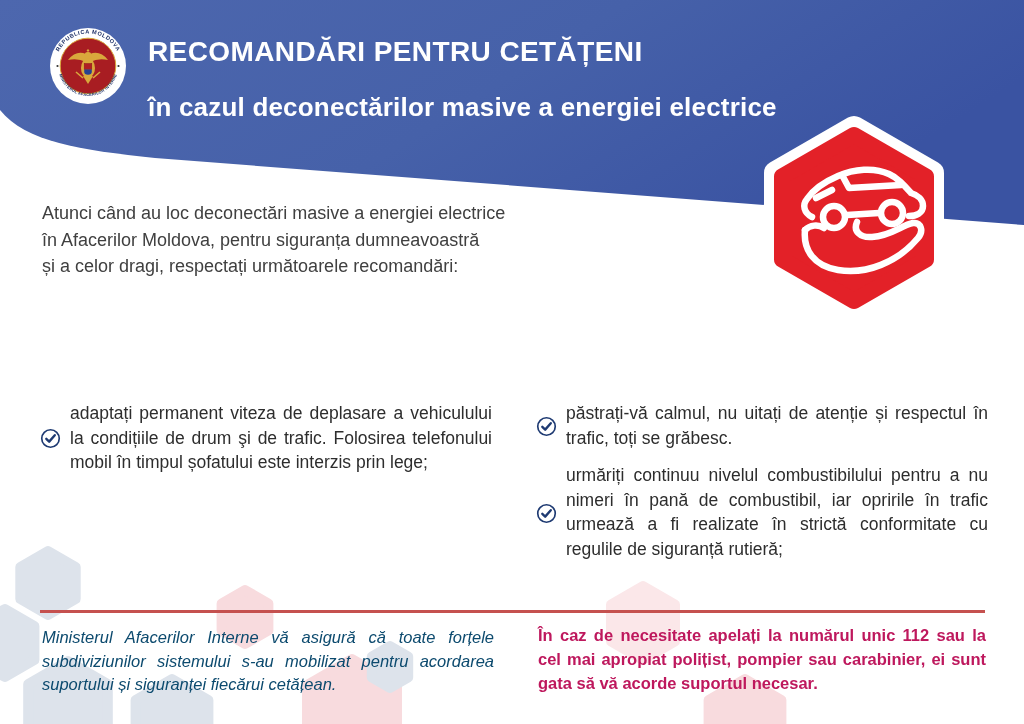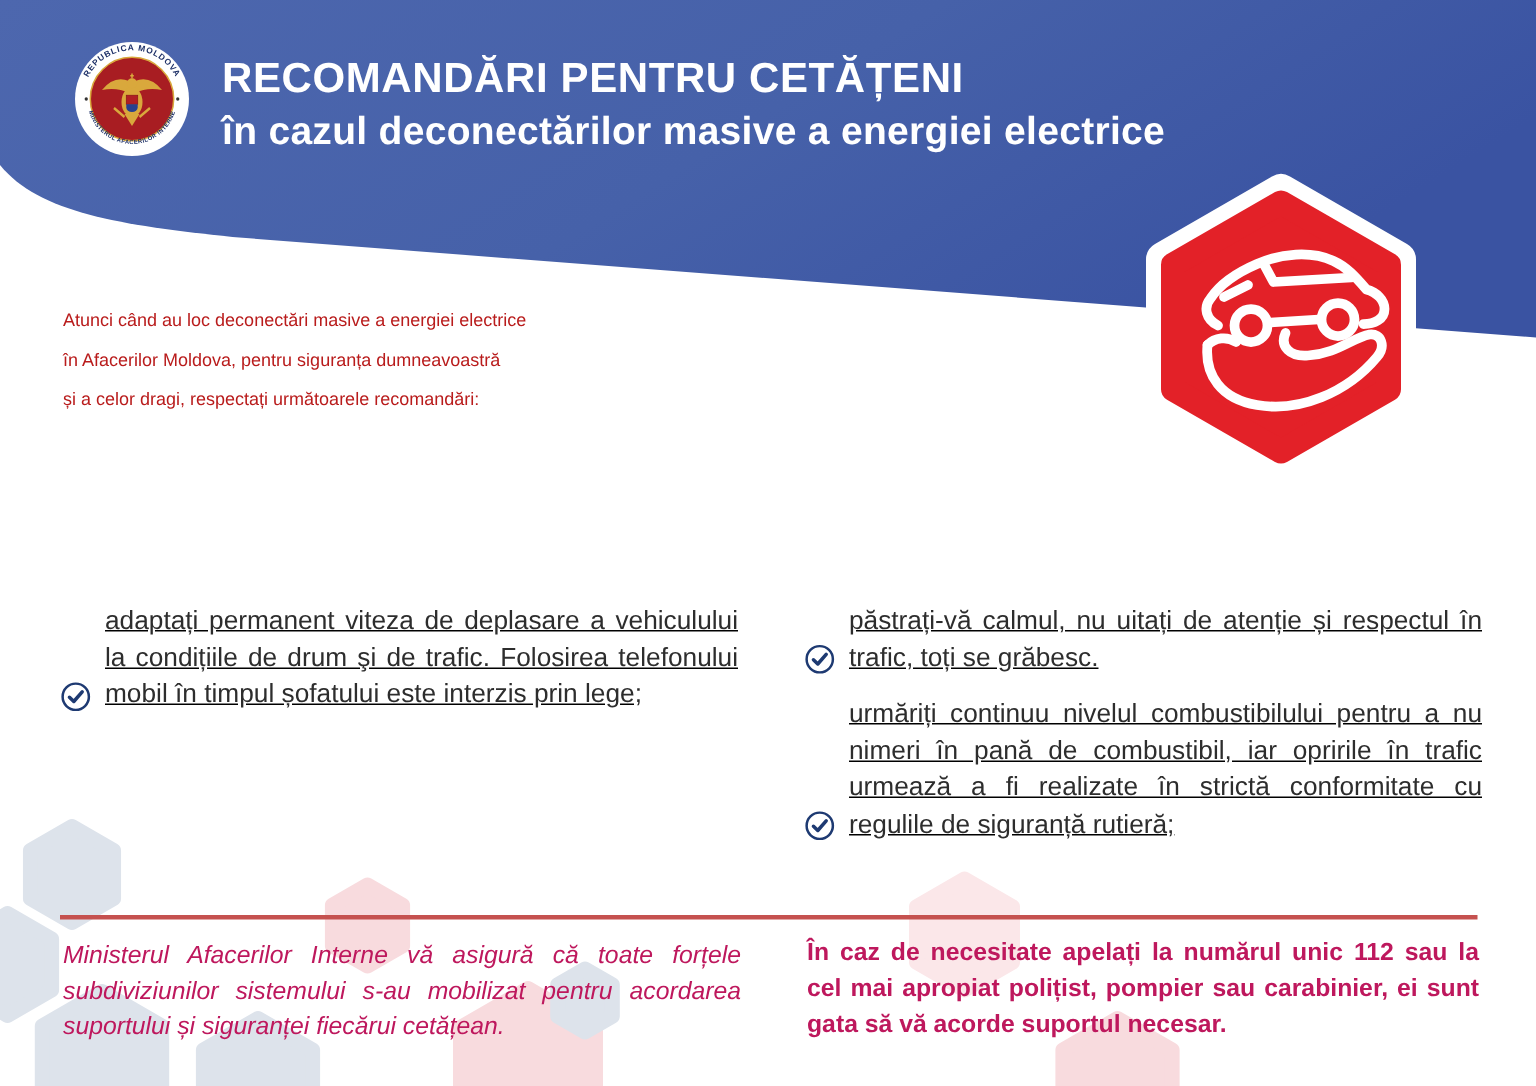--- a/index.html
+++ b/index.html
@@ -24,59 +24,59 @@
   .header-titles {
     position: absolute; left: 148px; top: 34px; z-index: 3;
     color: #ffffff;
   }
   .header-title {
     font-size: 28px; font-weight: 800; letter-spacing: 0.4px;
     line-height: 36px; white-space: nowrap;
   }
   .header-subtitle {
     font-size: 26px; font-weight: 700; letter-spacing: 0.2px;
-    line-height: 34px; margin-top: 0; white-space: nowrap;
+    line-height: 34px; margin-top: 20px; white-space: nowrap;
   }
 
   .emblem { position: absolute; left: 50px; top: 28px; z-index: 3; }
 
   .badge { position: absolute; left: 752px; top: 114px; z-index: 3; }
 
   
   .intro {
     position: absolute; left: 42px; top: 200px; width: 600px; z-index: 2;
-    color: #b91c1c; font-size: 12px; font-weight: 500; line-height: 26.5px;
+    color: #404040; font-size: 18px; font-weight: 500; line-height: 26.5px;
   }
 
   
   .section-heading {
     position: absolute; left: 40px; top: 301px; width: 560px; z-index: 2;
     color: #27418f; font-size: 35px; font-weight: 800; line-height: 41px;
     letter-spacing: 0.2px;
   }
 
   
   .col { position: absolute; top: 401px; z-index: 2; display: flex; flex-direction: column; gap: 13px; }
   .col-left  { left: 40px;  width: 452px; }
   .col-right { left: 536px; width: 452px; }
-  .bullet { display: flex; align-items: flex-end; gap: 9px; text-decoration: underline; }
+  .bullet { display: flex; align-items: center; gap: 9px; }
   .bullet .check { flex: 0 0 auto; margin-top: 2px; }
   .bullet-text {
     color: #2d2d2d; font-size: 17.5px; line-height: 24.5px;
     text-align: justify;
   }
 
   
   .divider {
     position: absolute; left: 40px; top: 610px; width: 945px; height: 3px;
     background: #c5514f; z-index: 2;
   }
   .footer-left {
     position: absolute; left: 42px; top: 626px; width: 452px; z-index: 2;
-    color: #be185d; font-style: italic; font-weight: 500;
+    color: #0c4a6e; font-style: italic; font-weight: 500;
     font-size: 16.5px; line-height: 23.5px; text-align: justify;
   }
   .footer-right {
     position: absolute; left: 538px; top: 623px; width: 448px; z-index: 2;
     color: #be185d; font-weight: 700;
     font-size: 16.5px; line-height: 24px; text-align: justify;
   }
 </style>
 </head>
 <body>

